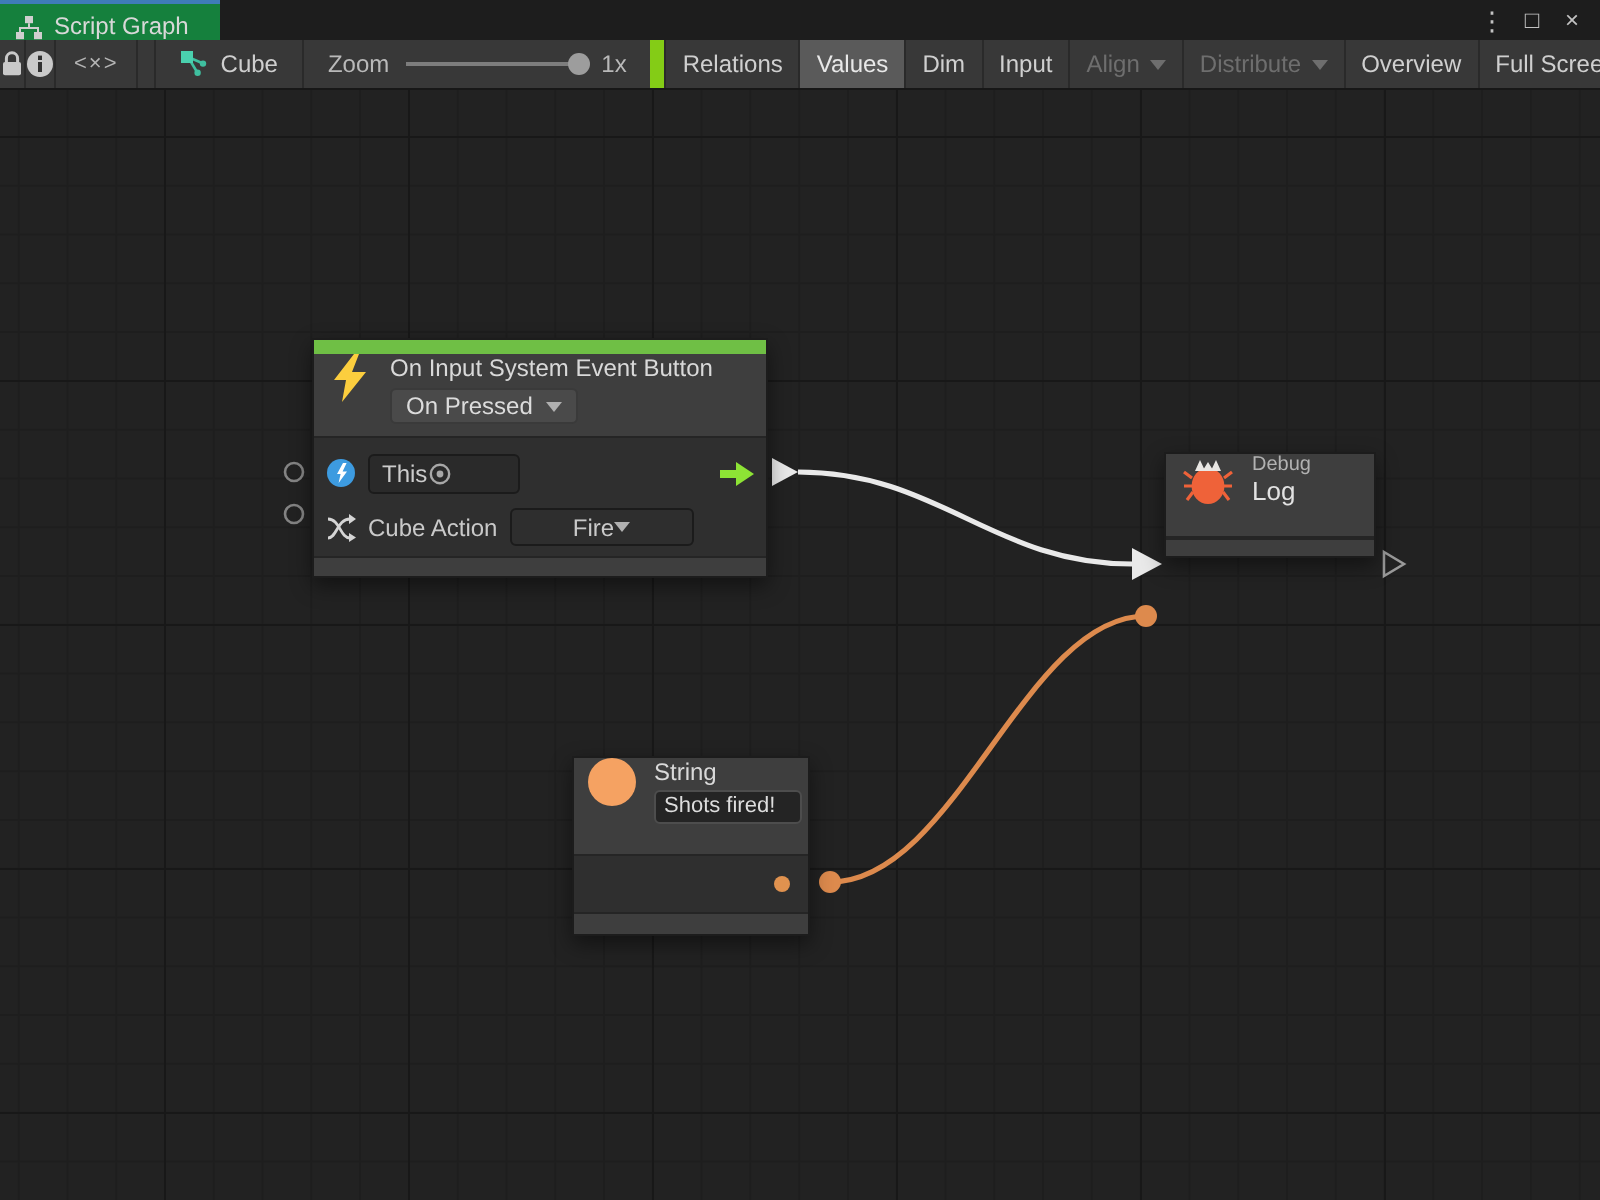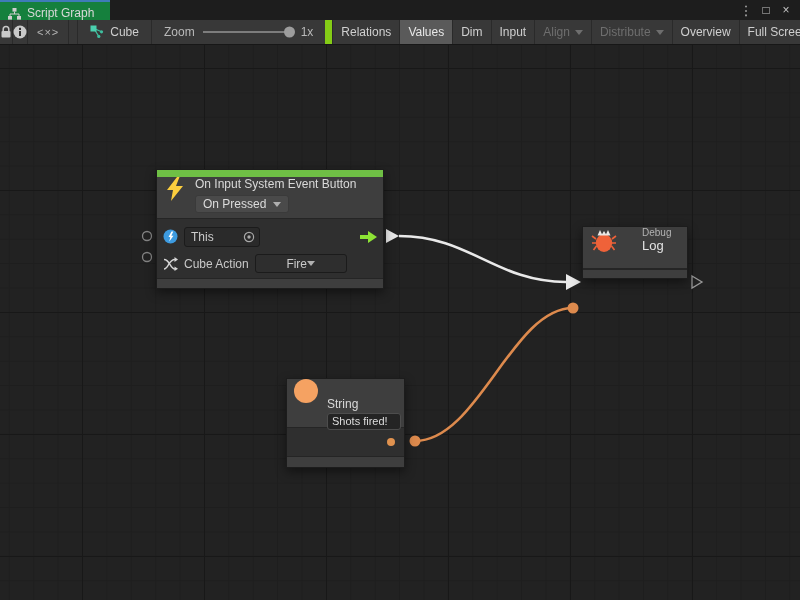--- a/index.html
+++ b/index.html
@@ -64,49 +64,49 @@
   
   .node-event { left:156px; top:124px; width:228px; }
   .accent-strip { height:7px; background:#6fbf45; }
   .node-event .node-header { height:42px; gap:10px; padding:0 8px; }
   .ev-title { font-size:12px; color:#d9d9d9; margin-bottom:3px; white-space:nowrap; }
   .dd-btn { display:inline-flex; align-items:center; gap:7px; background:#4a4a4a;
     border:1px solid #3a3a3a; border-radius:3px; padding:1px 7px; font-size:12px;
     color:#dcdcdc; }
   .node-event .node-body { height:59px; padding:4px 6px 0 6px; }
   .port-row { display:flex; align-items:center; gap:6px; height:27px; }
-  .this-field { display:flex; align-items:center; justify-content:space-between;
+  .this-field { display:flex; align-items:center; 
     width:76px; height:20px; background:#2a2a2a; border:1px solid #1b1b1b;
     border-radius:3px; padding:0 4px 0 6px; font-size:12px; color:#cccccc; }
   .flow-out { margin-left:auto; display:flex; }
   .ia-label { font-size:12px; color:#c9c9c9; }
   .dd-field { display:flex; align-items:center; justify-content:center;
     width:92px; height:19px; background:#2e2e2e; border:1px solid #1b1b1b;
     border-radius:3px; padding:0 6px; font-size:12px; color:#c9c9c9; }
   .node-event .node-footer { height:10px; }
 
   
   .node-debug { left:582px; top:181px; width:106px; }
-  .node-debug .node-header { height:42px; gap:25px; padding:0 8px; }
+  .node-debug .node-header { height:42px; gap:9px; padding:0 8px; }
   .dbg-cat { font-size:10px; color:#b2b2b2; }
   .dbg-title { font-size:13px; color:#e2e2e2; }
   .node-debug .node-body { height:53px; padding:3px 6px 0 6px; }
   .node-debug .flow-row { display:flex; align-items:center;
     justify-content:space-between; height:26px; }
   .msg-row { display:flex; align-items:center; gap:9px; height:24px; padding-left:4px; }
   .dot-gray { width:9px; height:9px; border-radius:50%; background:#9e9e9e; }
   .msg-label { font-size:11px; color:#b5b5b5; }
   .node-debug .node-footer { height:9px; }
 
   
   .node-string { left:286px; top:333px; width:119px; }
   .node-string .node-header { height:49px; gap:9px; padding:0 7px; }
   .circle-orange { width:24px; height:24px; border-radius:50%; background:#f5a262;
     flex:none; }
-  .str-title { font-size:12px; color:#d9d9d9; margin-bottom:2px;margin-top:18px; }
+  .str-title { font-size:12px; color:#d9d9d9; margin-bottom:2px; }
   .str-field { width:74px; height:17px; background:#242424; border:1px solid #4d4d4d;
     border-radius:3px; font-size:11px; color:#dddddd; padding:0 4px; line-height:15px;
     white-space:nowrap; overflow:hidden; }
   .node-string .node-body { position:relative; height:28px; }
   .dot-orange-sm { position:absolute; right:9px; top:50%; transform:translateY(-50%);
     width:8px; height:8px; border-radius:50%; background:#e0924f; }
   .node-string .node-footer { height:11px; }
 
   svg { display:block; }
 </style>

